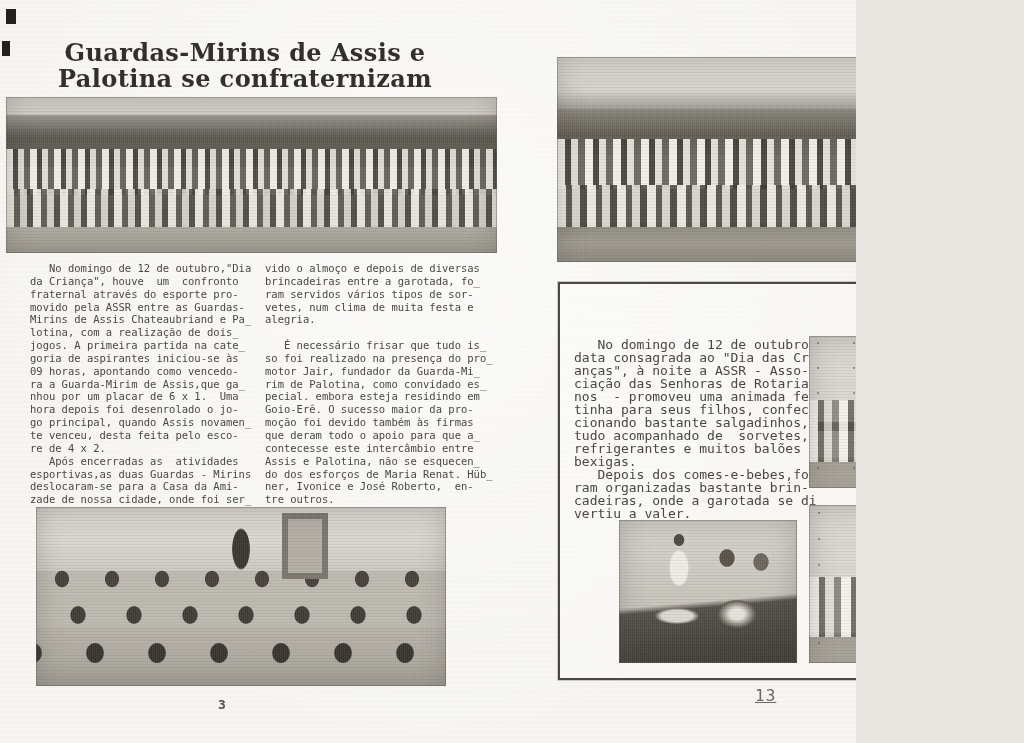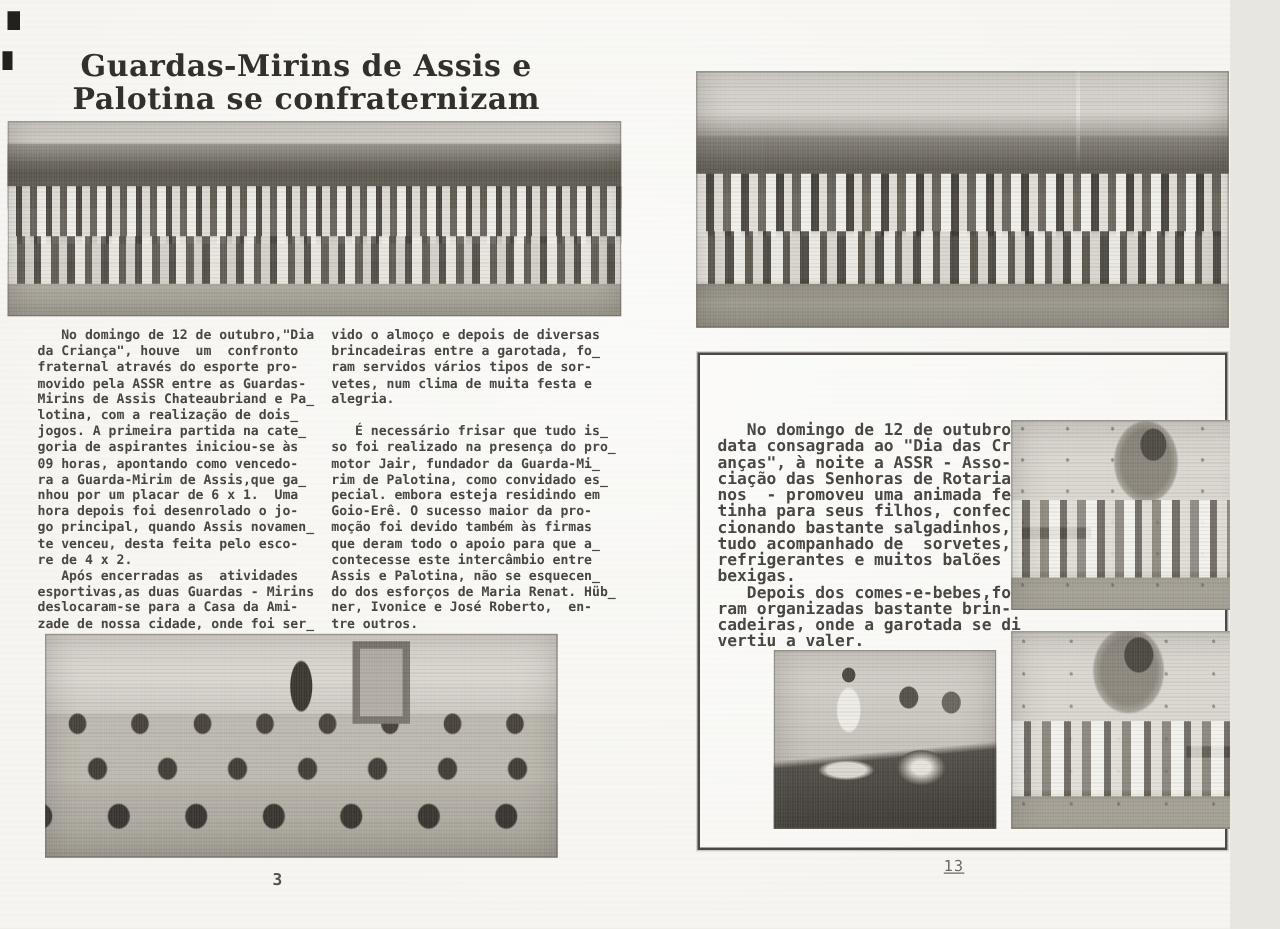--- a/index.html
+++ b/index.html
@@ -1,23 +1,24 @@
 <!DOCTYPE html>
 <html><head>
 <meta charset="utf-8">
 <style>
   html,body{margin:0;padding:0;background:#e8e6e1;}
   .canvas{
-    position:relative;width:984px;height:743px;overflow:hidden;
+    position:relative;width:832px;height:743px;overflow:hidden;
     background:#f6f5f1;
     background-image:
       radial-gradient(ellipse at 50% 35%, rgba(255,255,255,.55), rgba(255,255,255,0) 75%),
       repeating-linear-gradient(0deg, rgba(120,114,102,.018) 0 2px, rgba(255,255,255,0) 2px 5px);
     font-family:"DejaVu Sans Mono", monospace;
     color:#474440;
+    padding-left:24px;
   }
   .abs{position:absolute;}
   
   .headline{
     font-family:"DejaVu Serif", serif;
     font-weight:800;
     font-size:24px;line-height:1.08;
     letter-spacing:.4px;
     color:#33302c;
     text-align:center;
@@ -27,33 +28,33 @@
     font-family:"DejaVu Serif", serif;
     font-weight:800;
     font-size:26px;line-height:1;
     letter-spacing:1.5px;
     color:#2e2b28;
     text-align:center;
     white-space:pre;
   }
   .typeset{
     white-space:pre;
-    font-weight:700;
+    font-weight:400;
     color:#4a4742;
   }
   .col{
     font-size:10.5px;line-height:12.85px;letter-spacing:0;
   }
   .boxcol{
     font-size:13px;line-height:13px;
   }
   .pagenum{
     font-size:13px;font-weight:700;color:#55524d;letter-spacing:1px;
   }
-  .pagenum.light{font-weight:400;font-size:12px;color:#6b6862;text-decoration:underline;}
+  .pagenum.light{font-weight:400;font-size:16px;color:#6b6862;text-decoration:underline;}
   
   .ph{box-shadow: inset 0 0 0 1px rgba(95,90,82,.45), inset 0 0 28px rgba(70,64,55,.30);}
   .ph::after{
     content:"";position:absolute;inset:0;
     background:
       repeating-linear-gradient(0deg, rgba(0,0,0,.05) 0 1px, rgba(0,0,0,0) 1px 3px),
       repeating-linear-gradient(90deg, rgba(255,255,255,.055) 0 1px, rgba(255,255,255,0) 1px 2px);
   }
   .ph{overflow:hidden;}
   #ph-field{

